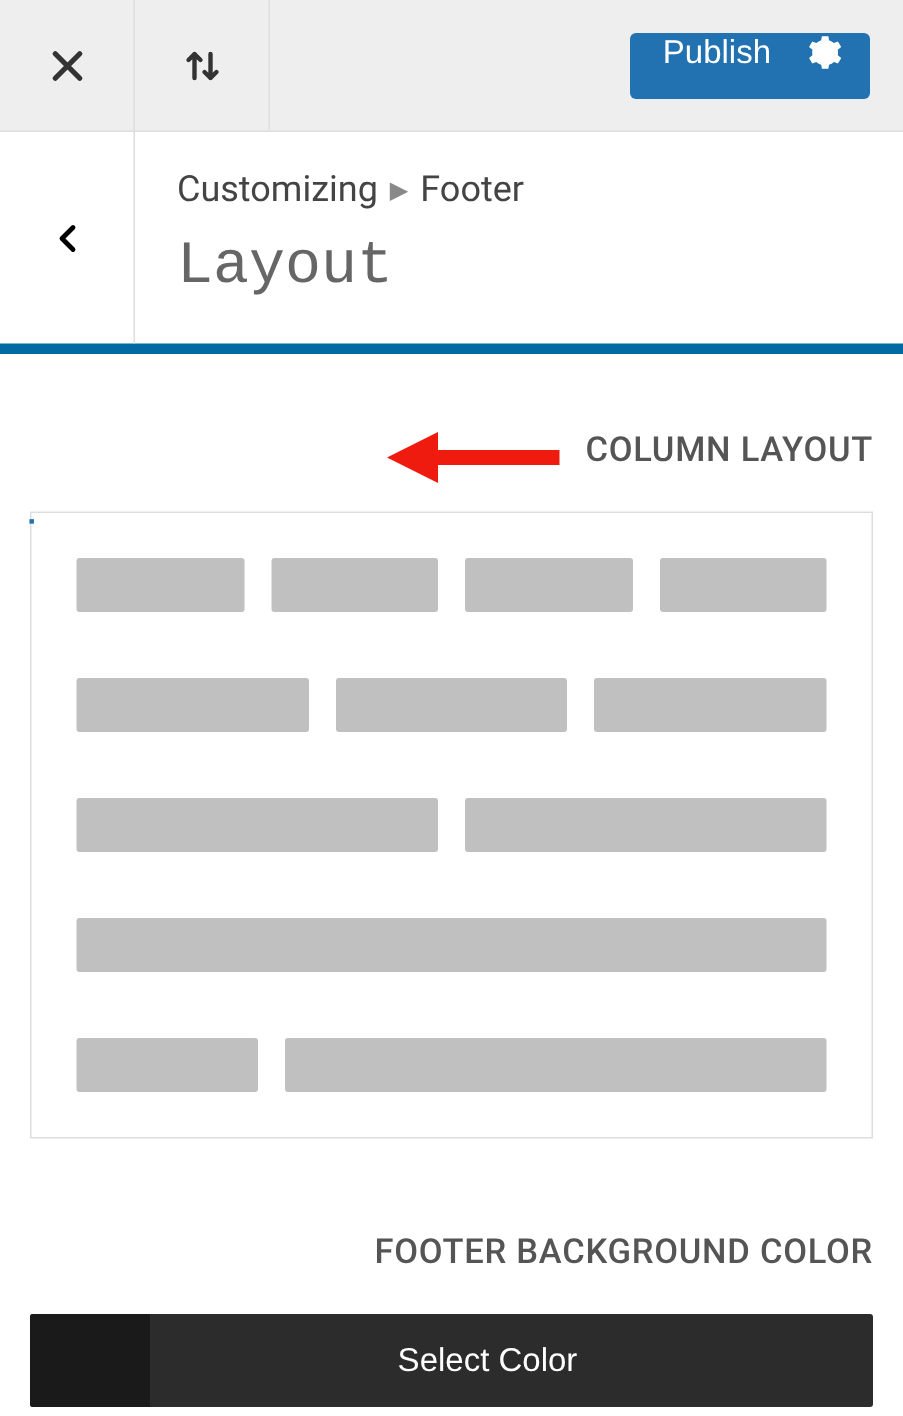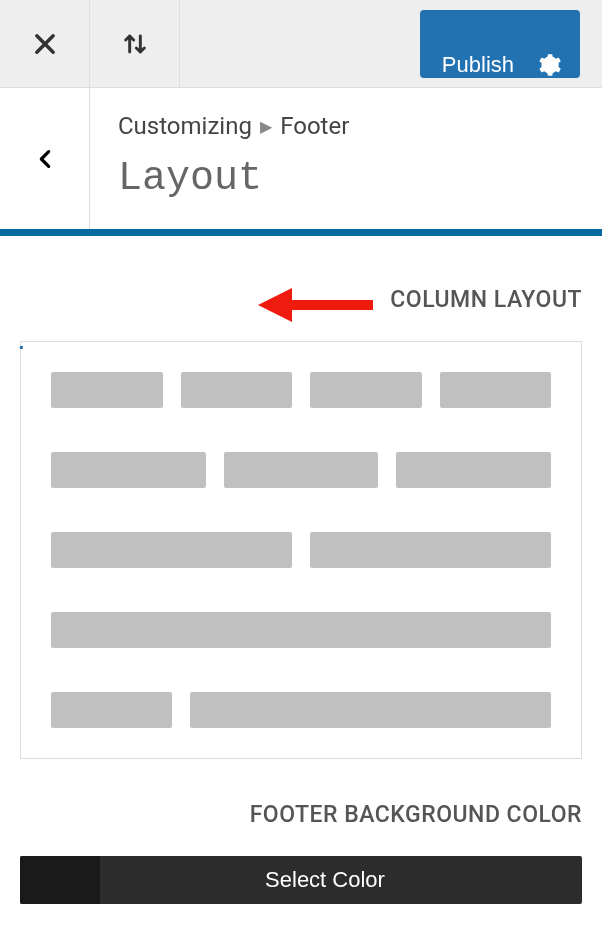--- a/index.html
+++ b/index.html
@@ -35,23 +35,23 @@
     }
     .publish-area {
       display: flex;
       align-items: center;
       padding-right: 22px;
     }
     .publish-btn {
       background: #2271b1;
       color: #fff;
       border: none;
-      height: 68px;
-      display: flex;
-      align-items: flex-end;
+      height: 44px;
+      display: flex;
+      align-items: flex-start;
       border-radius: 4px;
       cursor: pointer;
     }
     .publish-label {
       font-size: 22px;
       padding: 0 22px;
       font-weight: 400;
     }
     .publish-gear {
       padding-right: 18px;
@@ -137,28 +137,28 @@
     
     .opt-3 .col-block { flex: 1; }
     
     .opt-2 .col-block { flex: 1; }
     
     .opt-1 .col-block { flex: 1; }
     
     .opt-1-2 .col-block:nth-child(1) { flex: 1; }
     .opt-1-2 .col-block:nth-child(2) { flex: 3; }
     .footer-bg-section {
-      margin-top: 42px;
+      margin-top: 62px;
     }
     .select-color-btn {
       width: 100%;
       background: #2c2c2c;
       color: #fff;
       border: none;
-      height: 48px;
+      height: 62px;
       font-size: 22px;
       font-weight: 400;
       cursor: pointer;
       position: relative;
       border-radius: 2px;
       overflow: hidden;
       padding-left: 48px;
     }
     .select-color-btn .swatch {
       position: absolute;

